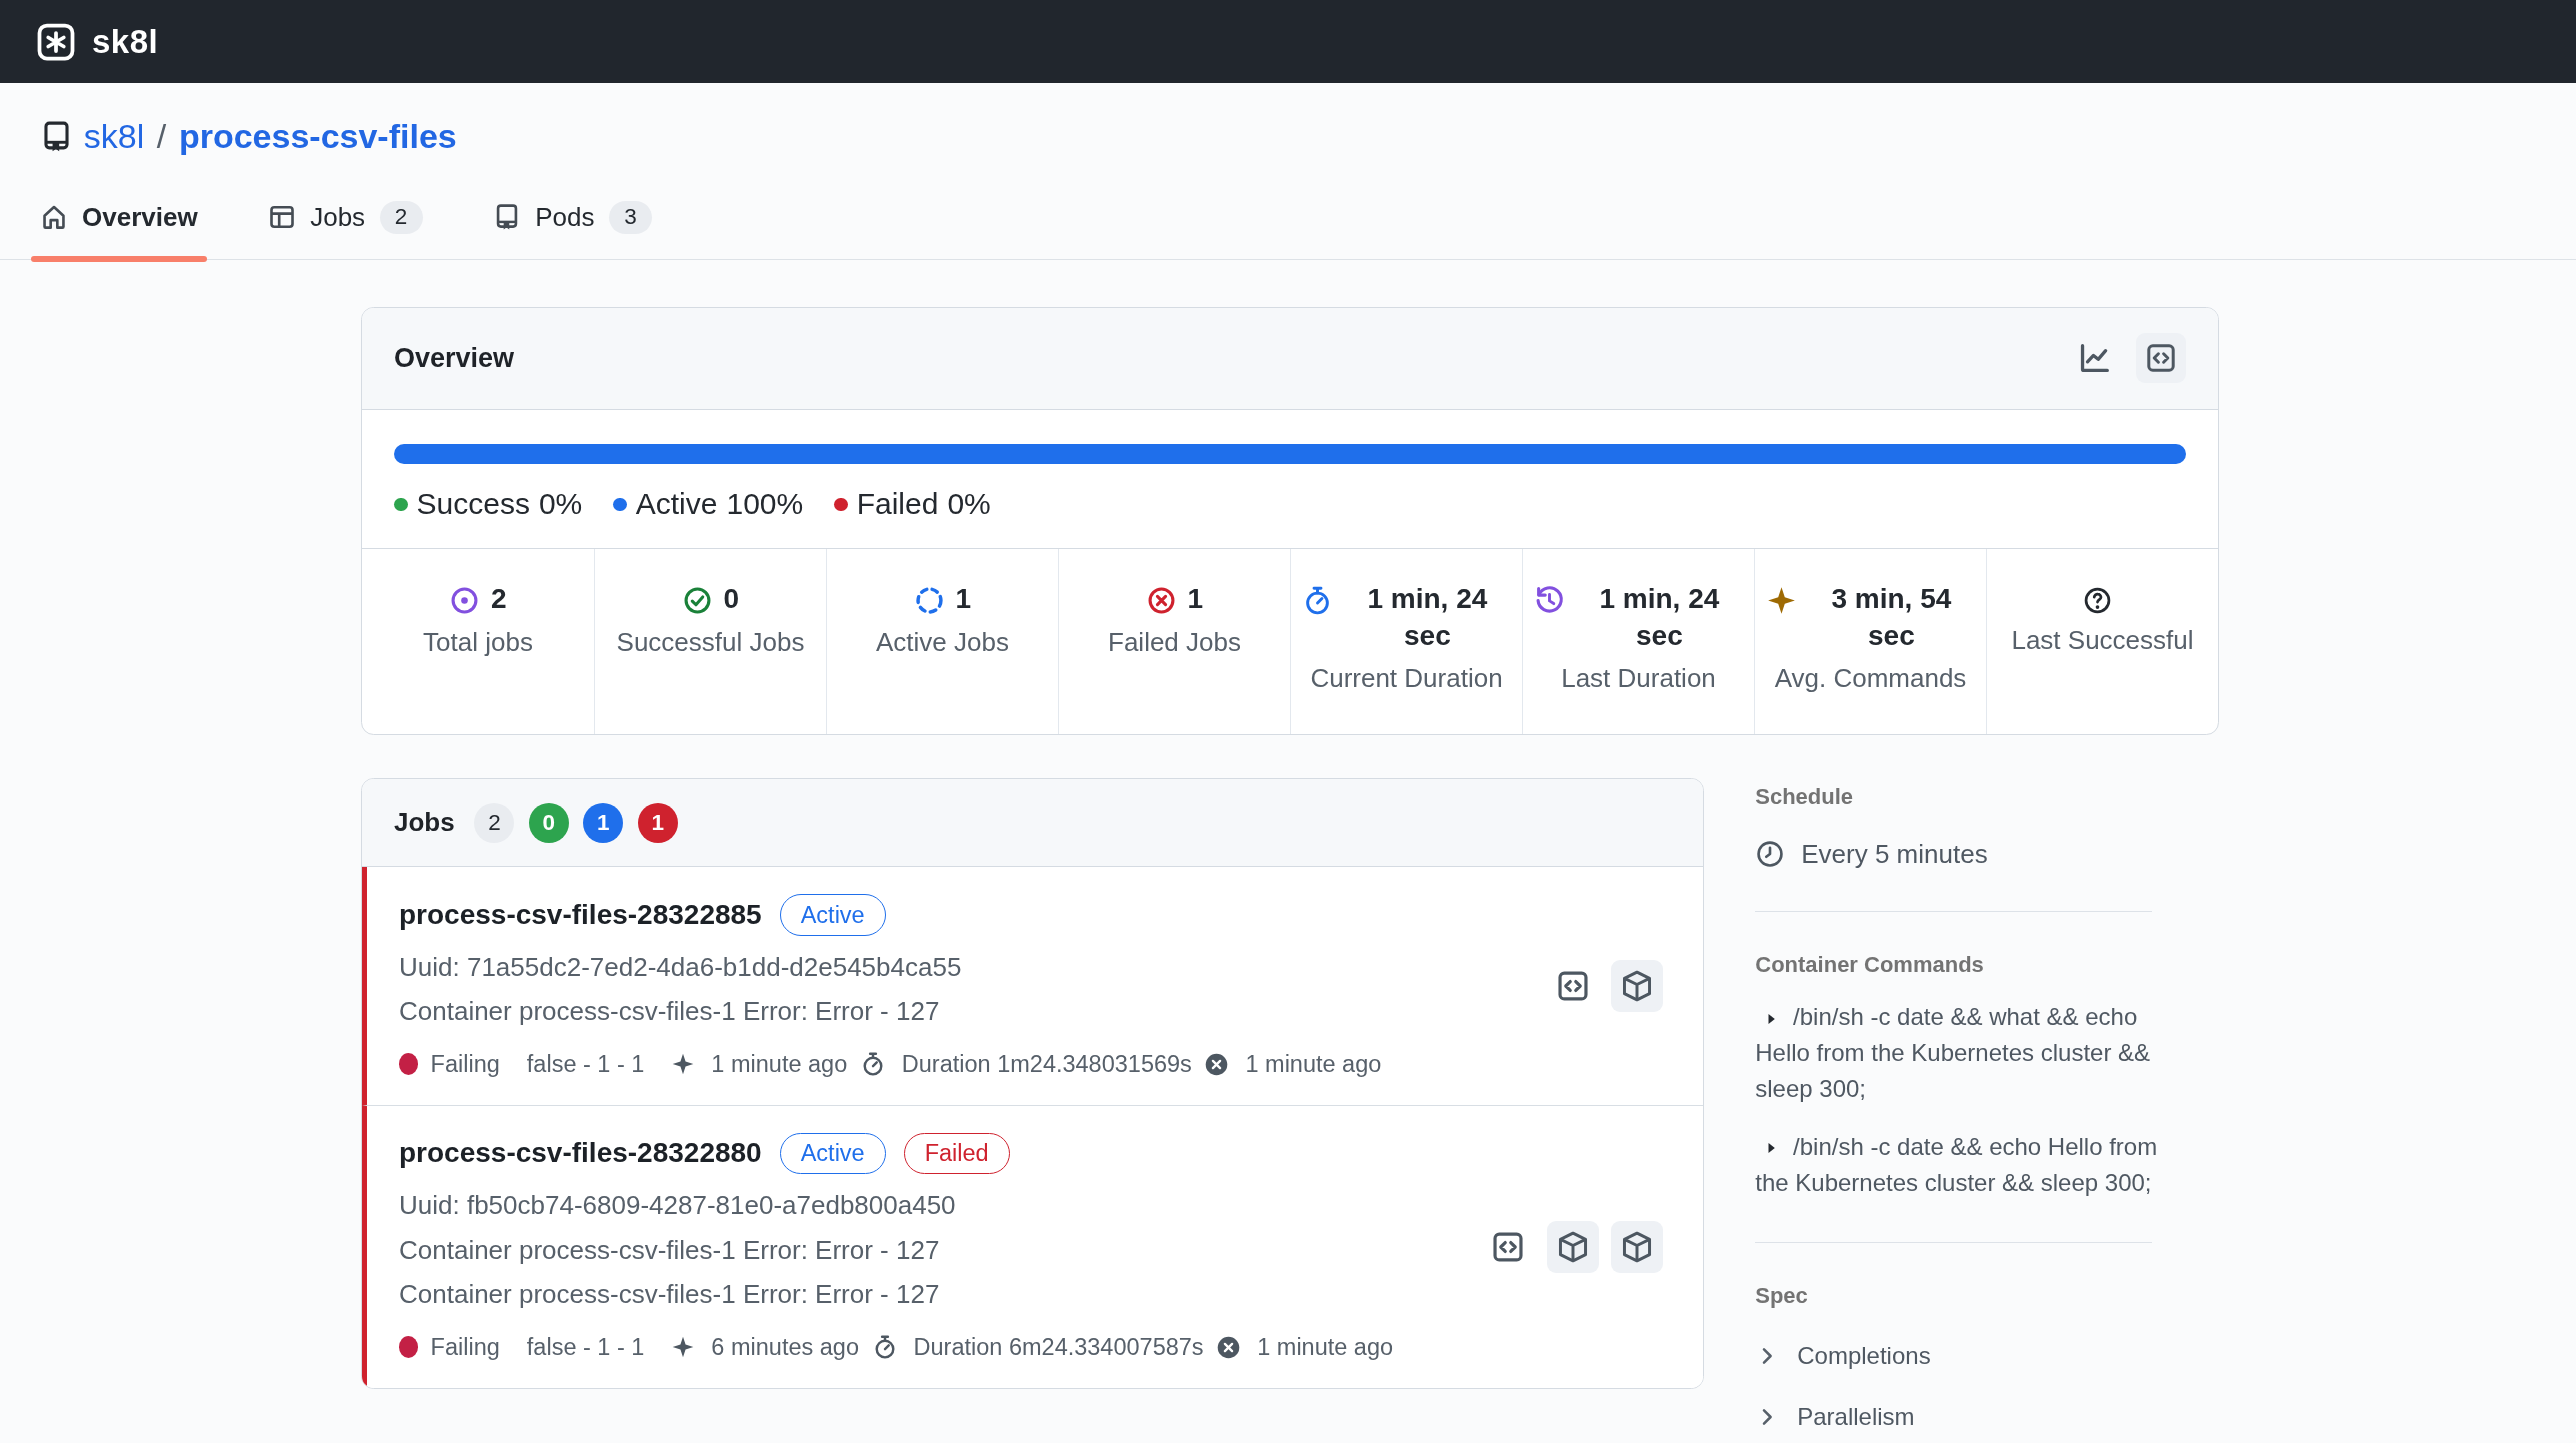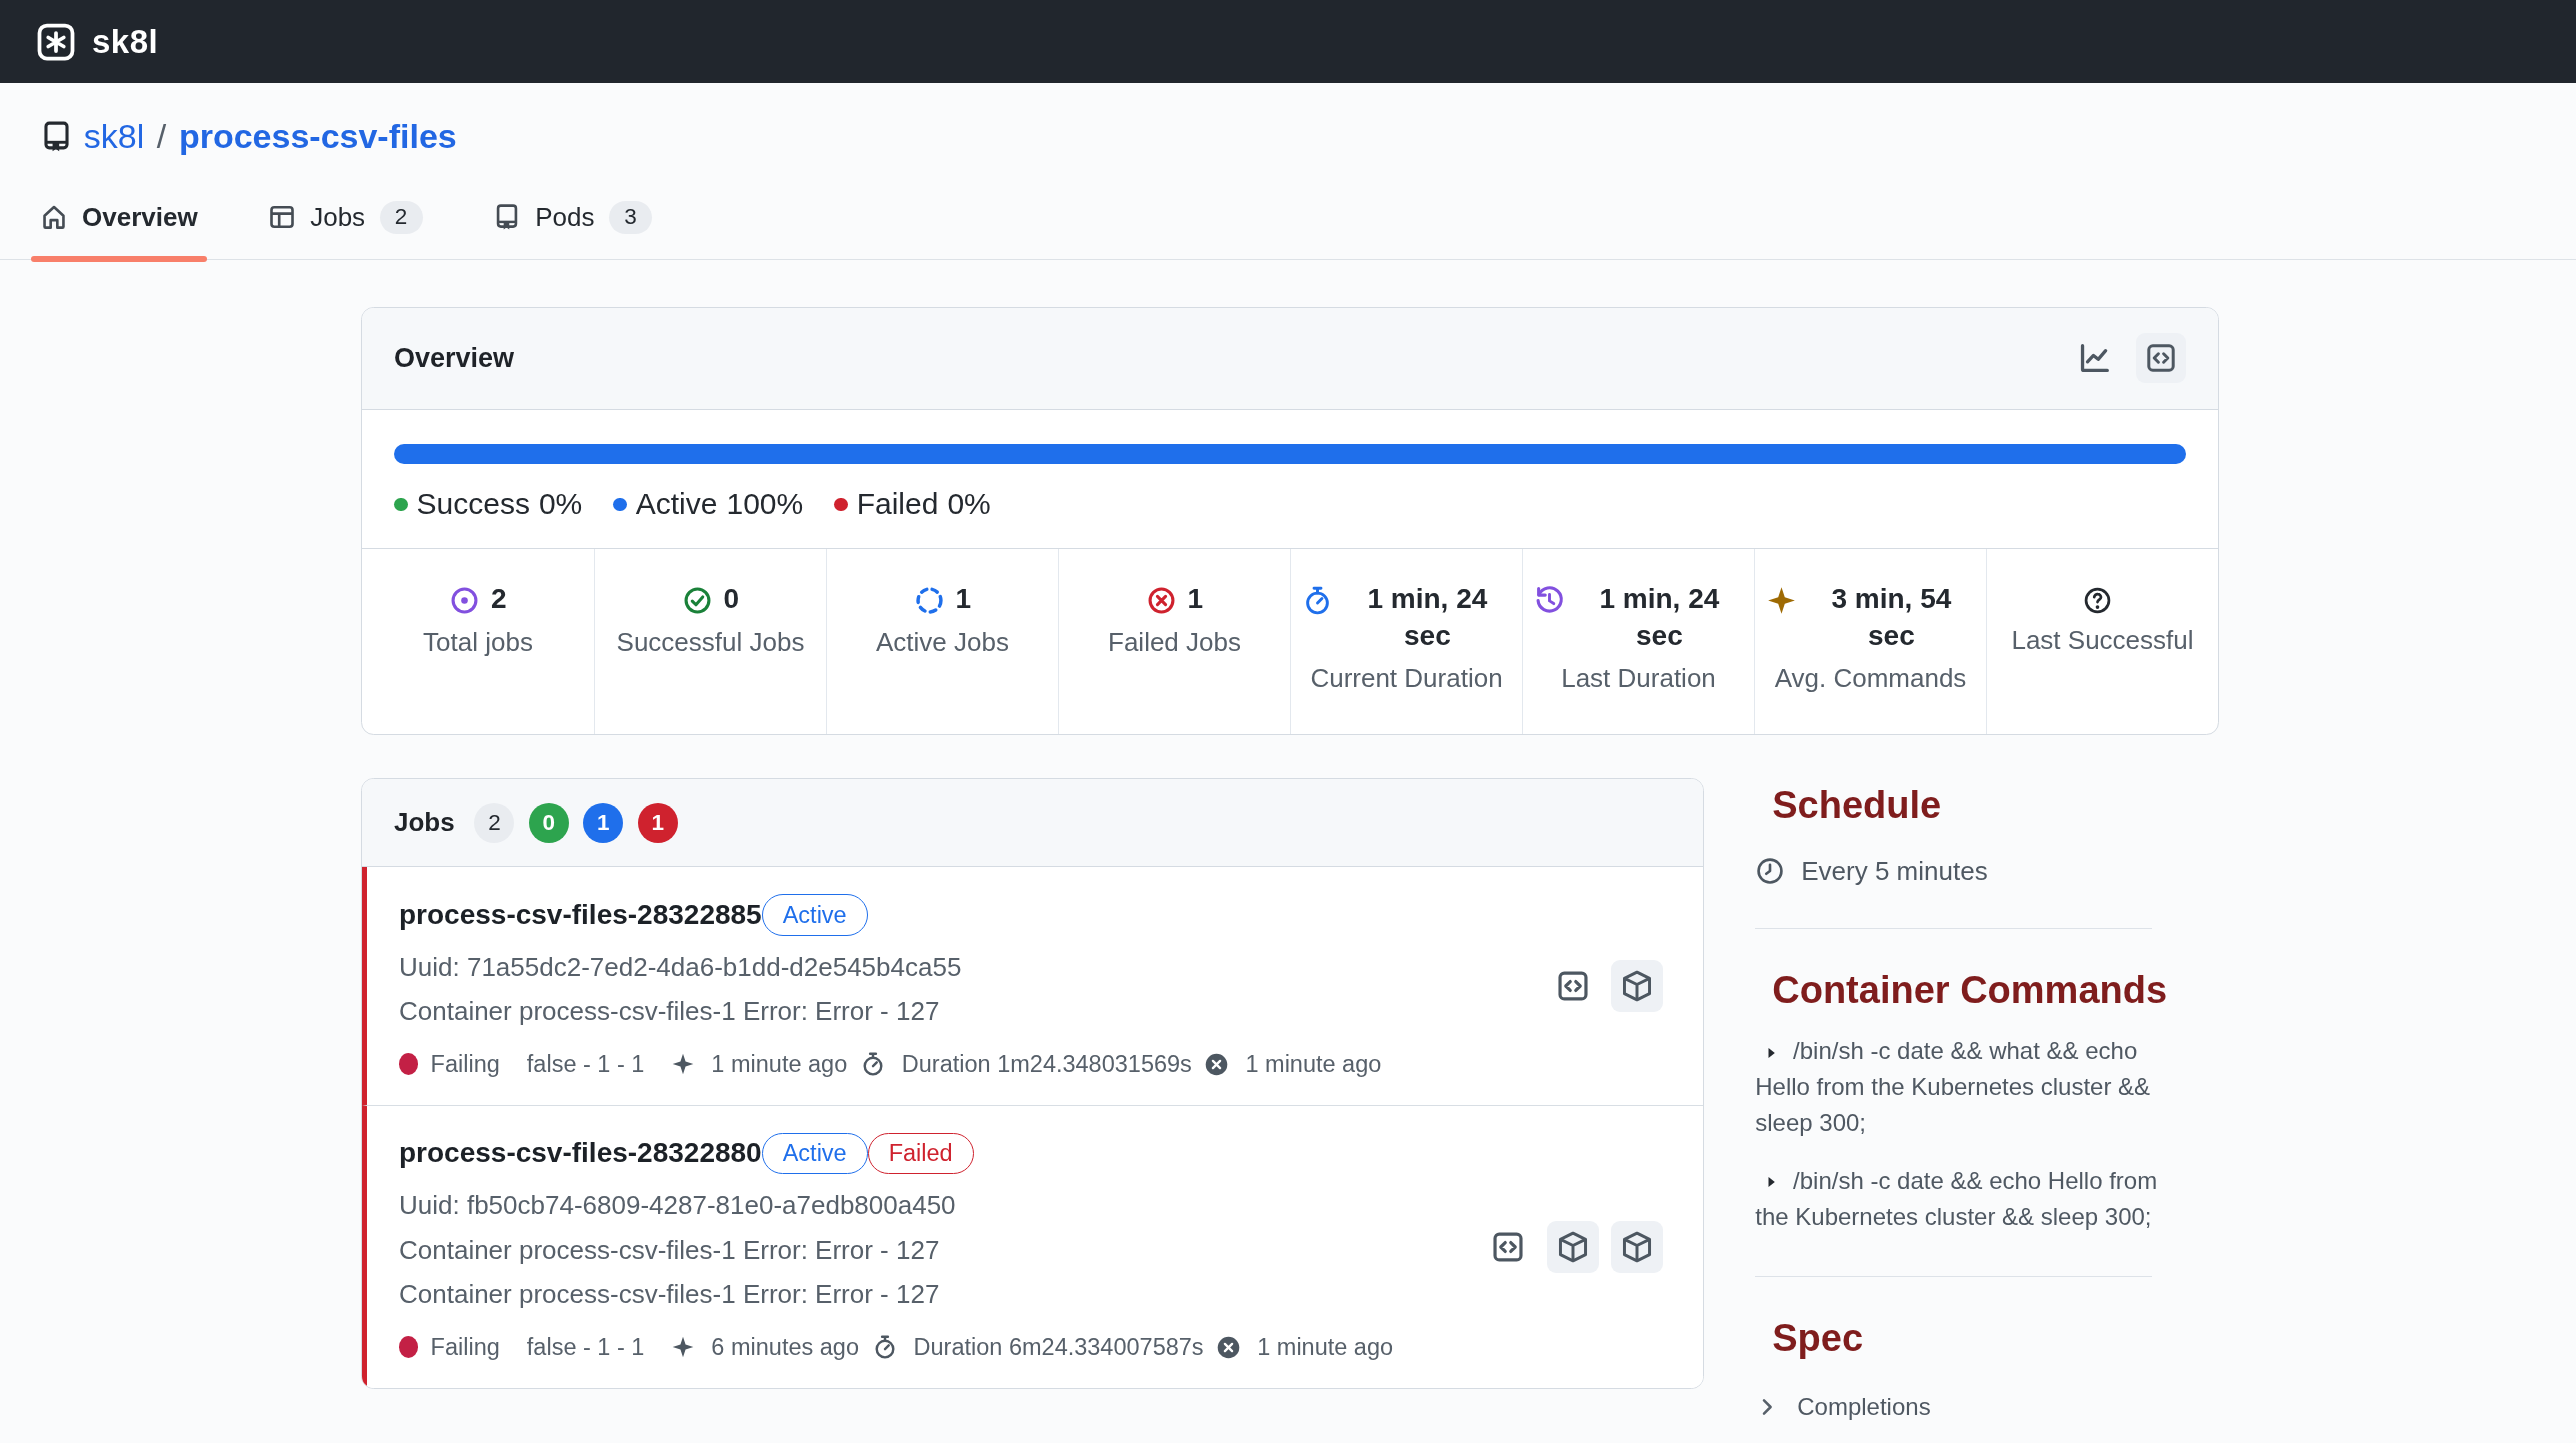--- a/index.html
+++ b/index.html
@@ -109,21 +109,21 @@
     justify-content:center; color:#fff; font-size:22.5px; font-weight:700;
   }
   .cc-gray { background:#e9ecf0; color:#24292f; font-weight:400; }
   .cc-green { background:#2da44e; } .cc-blue { background:#1f6feb; } .cc-red { background:#cf222e; }
 
   .job-item {
     position:relative; background:#fff; padding:27px 198px 27px 32px;
     border-left:5.4px solid #cf222e;
   }
   .job-item + .job-item { border-top:1.8px solid #d8dee4; }
-  .job-title-row { display:flex; align-items:center; }
+  .job-title-row { display:flex; align-items:center; gap:18px; }
   .job-name { font-size:28px; font-weight:700; color:#1c2127; }
   .pill {
     border:1.8px solid; border-radius:901px; padding:4.5px 20px; font-size:23.5px; line-height:1.3;
   }
   .pill-active { color:#1f6feb; border-color:#1f6feb; }
   .pill-failed { color:#cf222e; border-color:#cf222e; }
   .job-line { margin-top:13.5px; font-size:26px; color:#57606a; }
   .job-title-row + .job-line { margin-top:16px; }
 
   .job-status {
@@ -136,21 +136,21 @@
   .st-group svg { color:#4d5761; }
   .st-group .x-fill { color:#6b7480; }
 
   .job-actions {
     position:absolute; right:40px; top:50%; transform:translateY(-50%);
     display:flex; align-items:center; gap:12.6px;
   }
 
   
   .sidebar { margin-left:51px; width:464px; padding-top:5.4px; }
-  .sb-title { font-size:38px; font-weight:700; color:#7f1d1d;margin-left:17px; }
+  .sb-title { font-size:22px; font-weight:700; color:#737373; }
   .schedule-row {
     margin-top:29px; display:flex; align-items:center; gap:16px;
     font-size:26px; color:#4f5862;
   }
   .schedule-row svg { color:#4d5761; }
   .sb-divider { border:none; border-top:1.8px solid #dde2e8; width:397px; margin:41px 0 40px; }
 
   .cmd { margin-top:21.6px; font-size:24px; color:#4f5862; line-height:1.5; width:415px; }
   .cmd svg { display:inline-block; vertical-align:-2.7px; margin:0 12.6px 0 7.2px; color:#24292f; }
 

